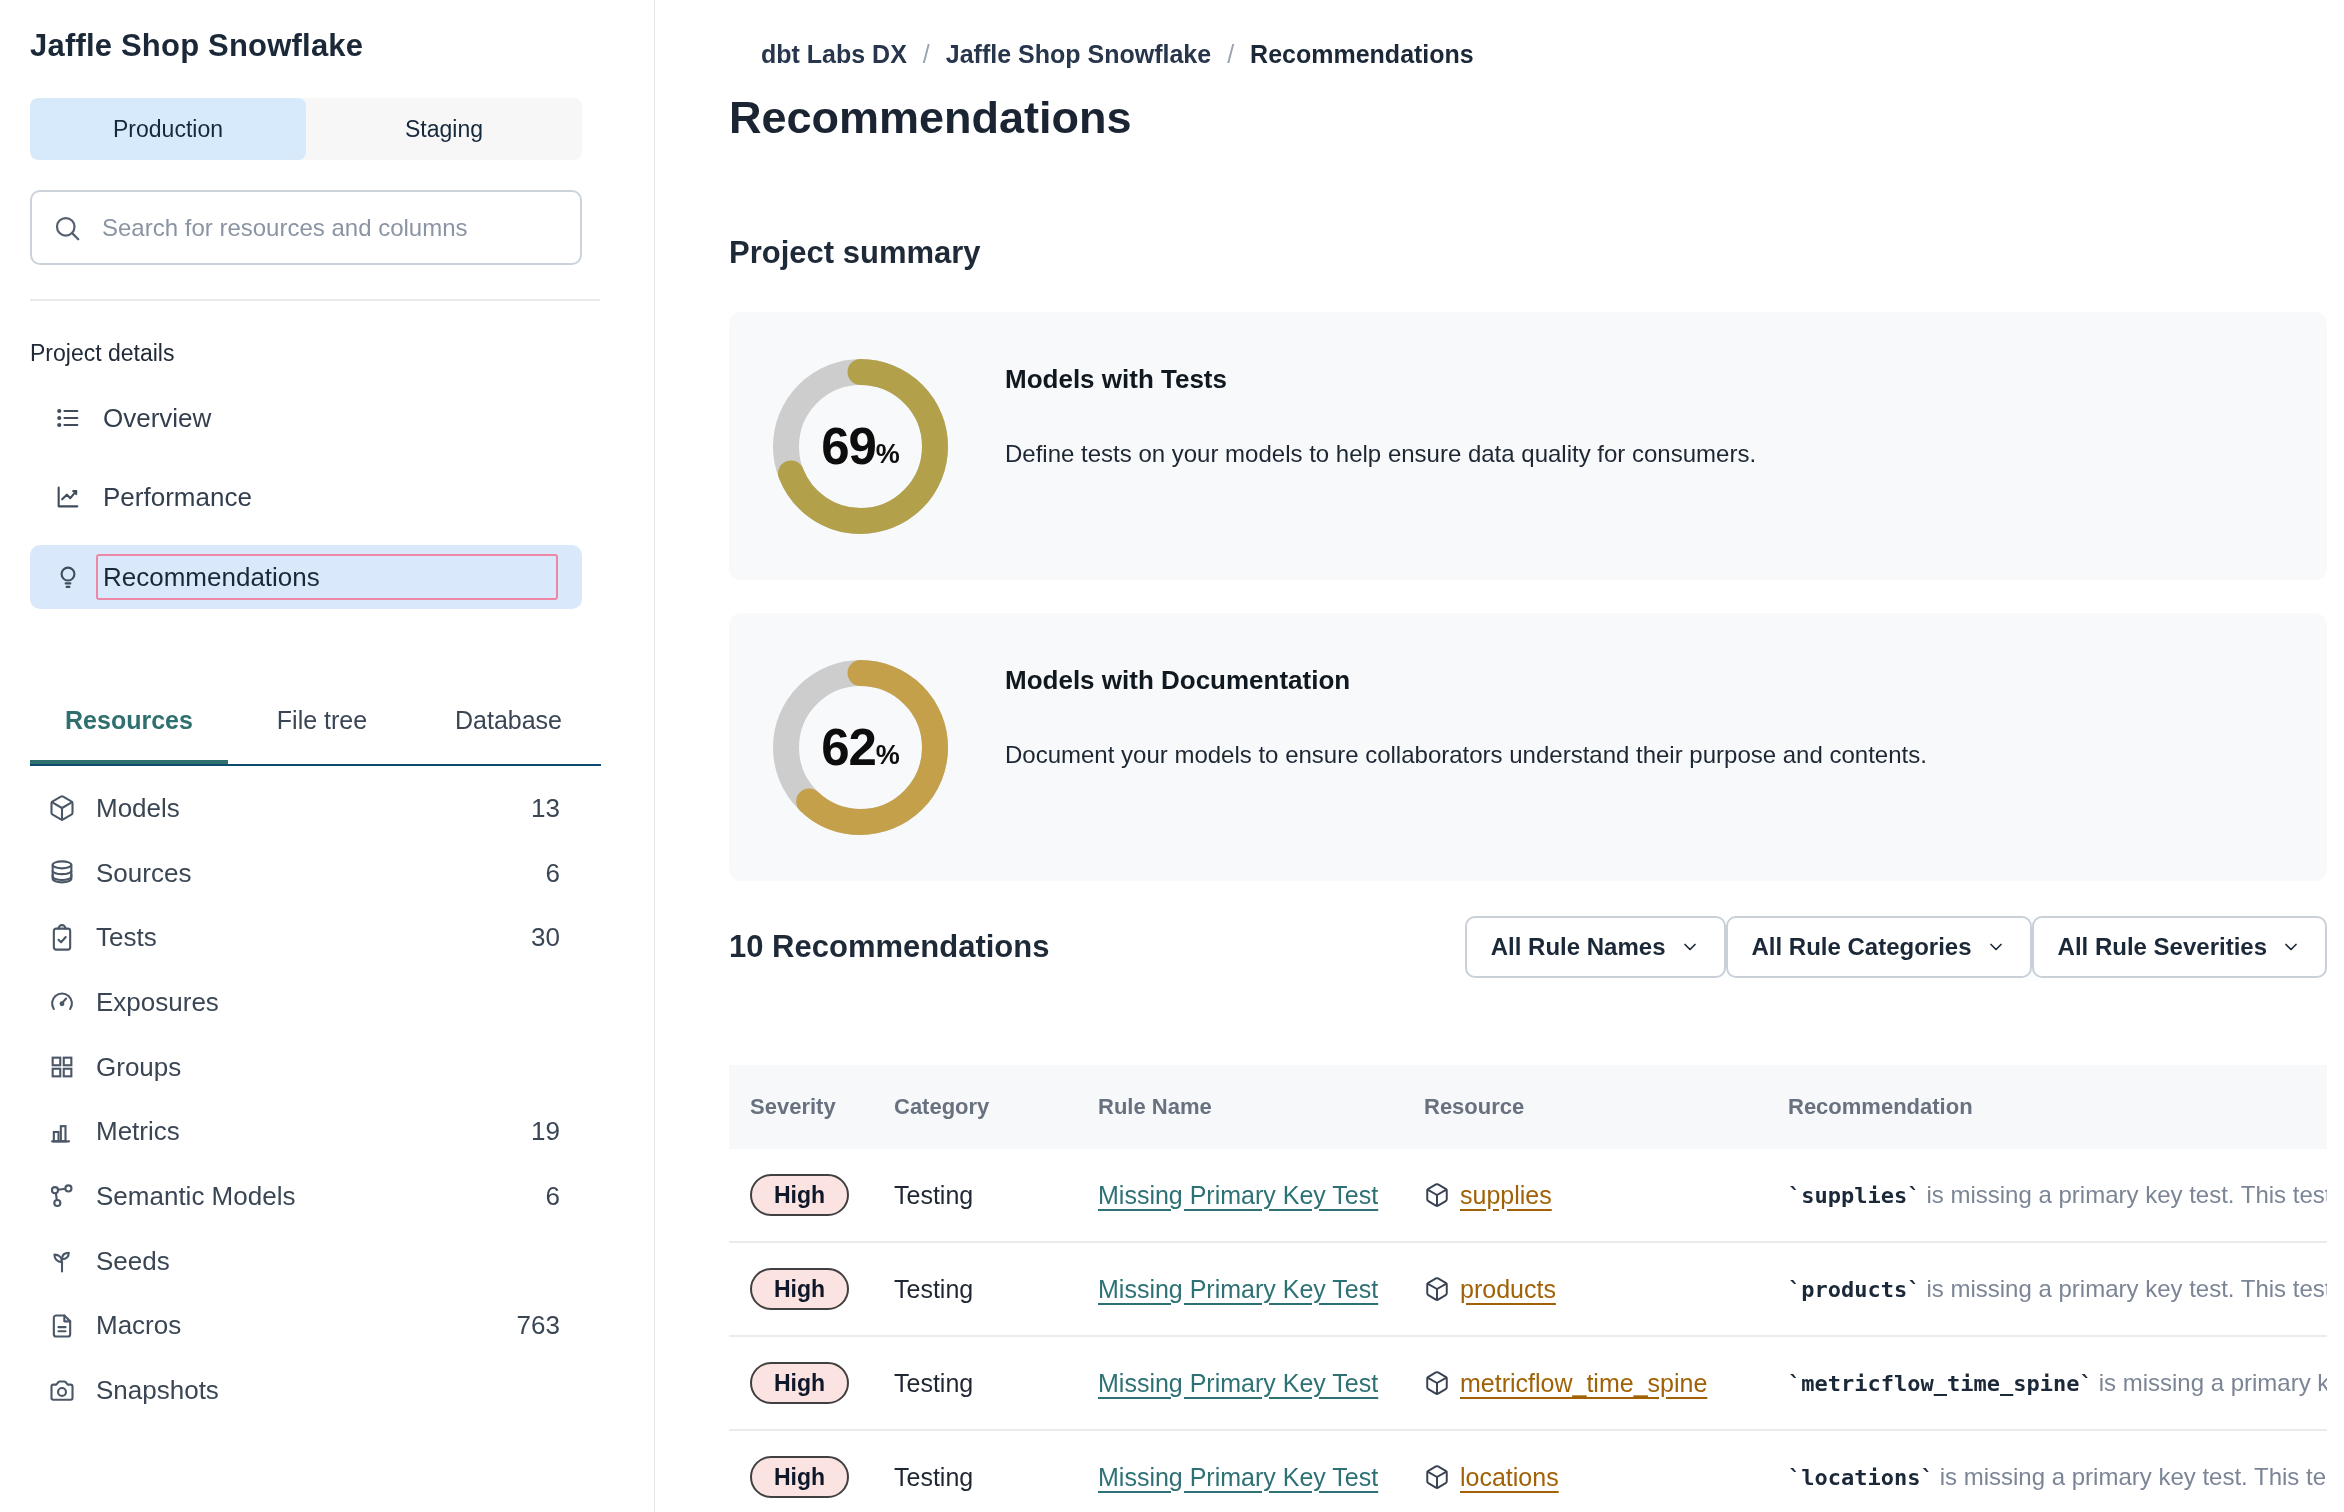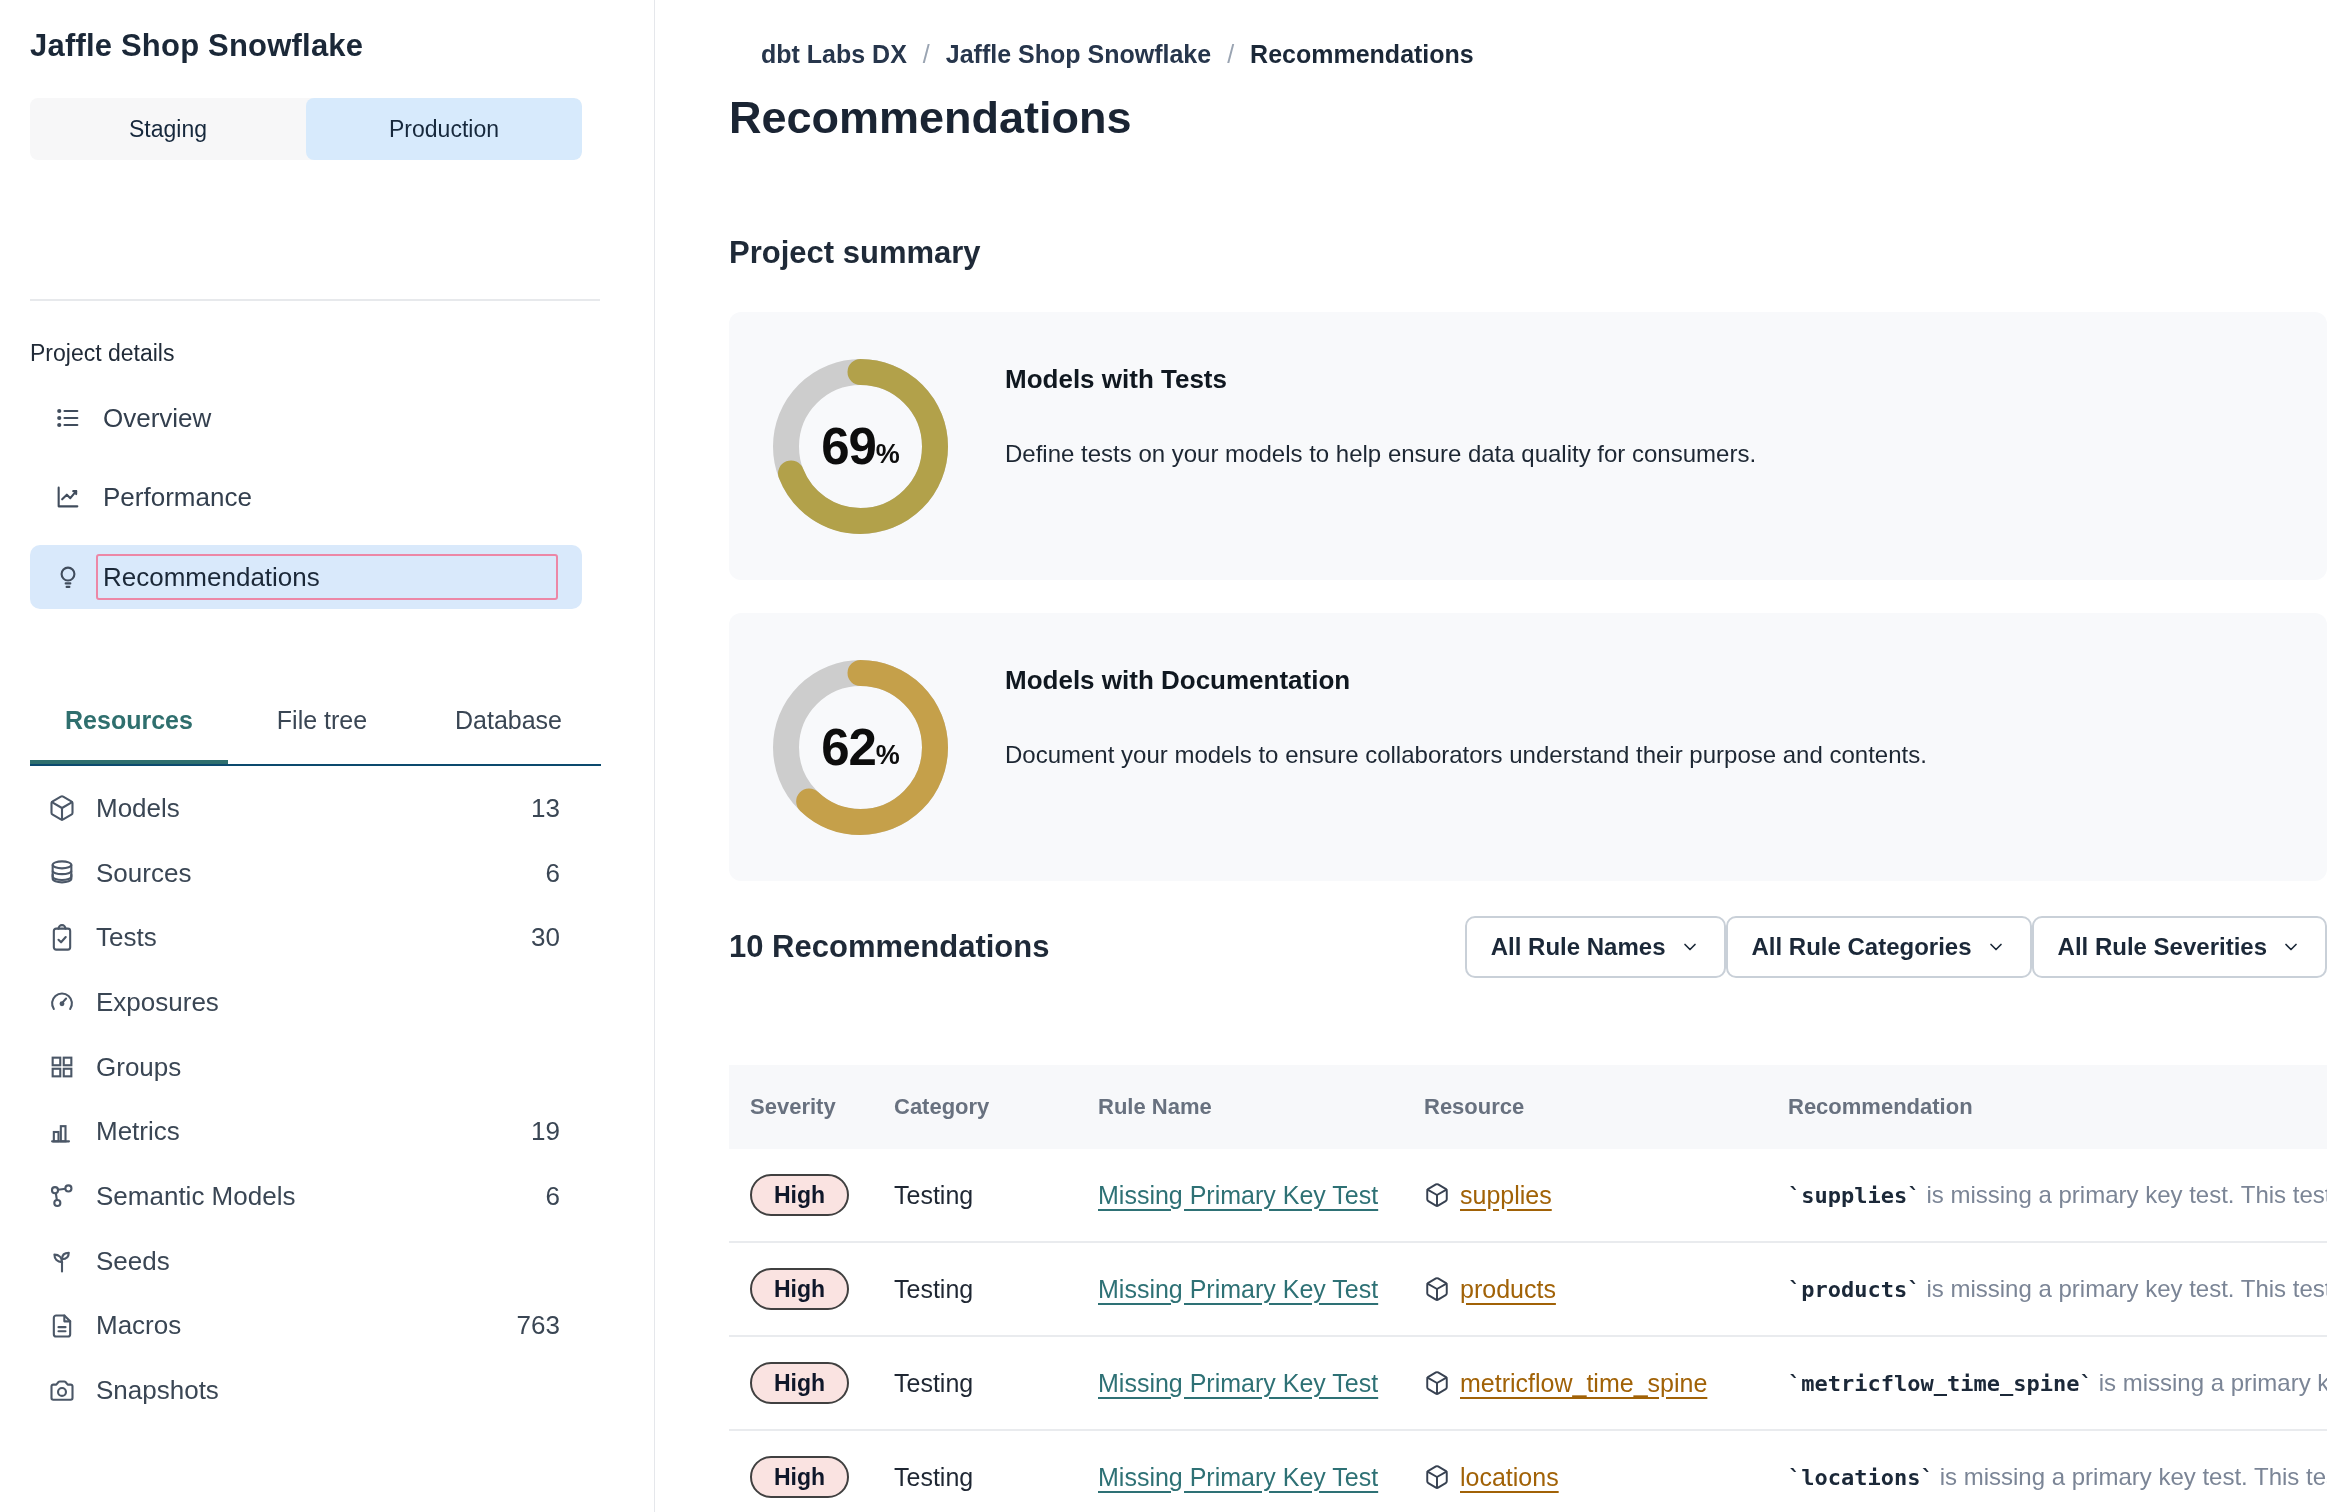--- a/index.html
+++ b/index.html
@@ -168,24 +168,30 @@
       </g>
   </defs>
 </svg>
 
 <div class="screen">
 
   <div class="sidebar">
     <div class="app-title">Jaffle Shop Snowflake</div>
 
     <div class="env-tabs">
+      <div class="env-tab active">Production</div>
       <div class="env-tab">Staging</div>
-      <div class="env-tab active">Production</div>
-    </div>
-
+    </div>
+
+    <div class="search-box">
+      <svg viewBox="0 0 24 24">
+          <use href="#i-search"></use>
+        </svg>
+      <input type="text" placeholder="Search for resources and columns" style="">
+    </div>
 
     <div class="side-divider"></div>
 
     <div class="proj-details-label">Project details</div>
 
     <div class="nav-item" style="top:386px">
       <svg viewBox="0 0 24 24">
           <use href="#i-list"></use>
         </svg>
       <span class="nav-label">Overview</span>

